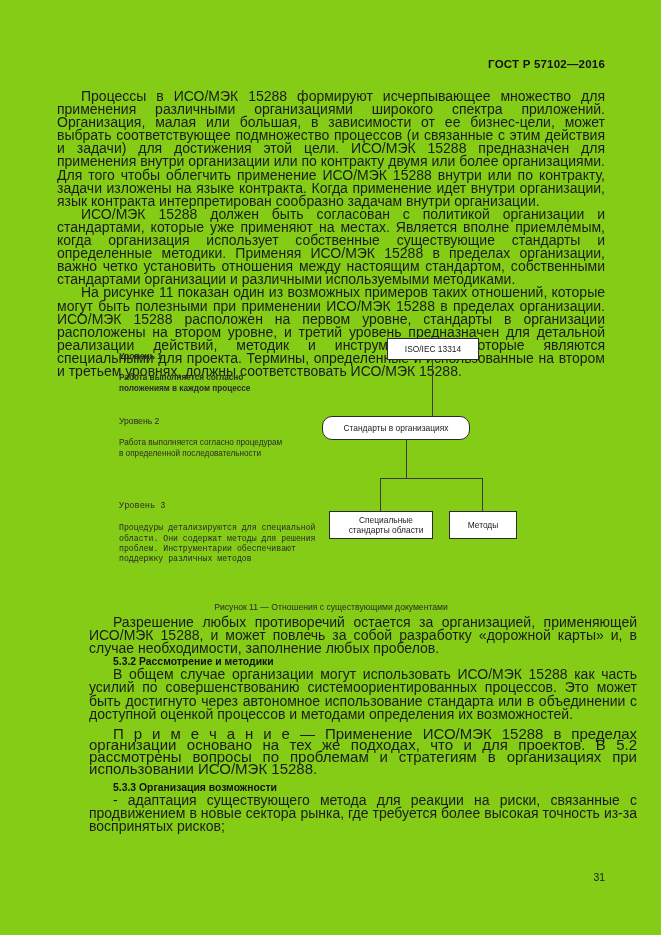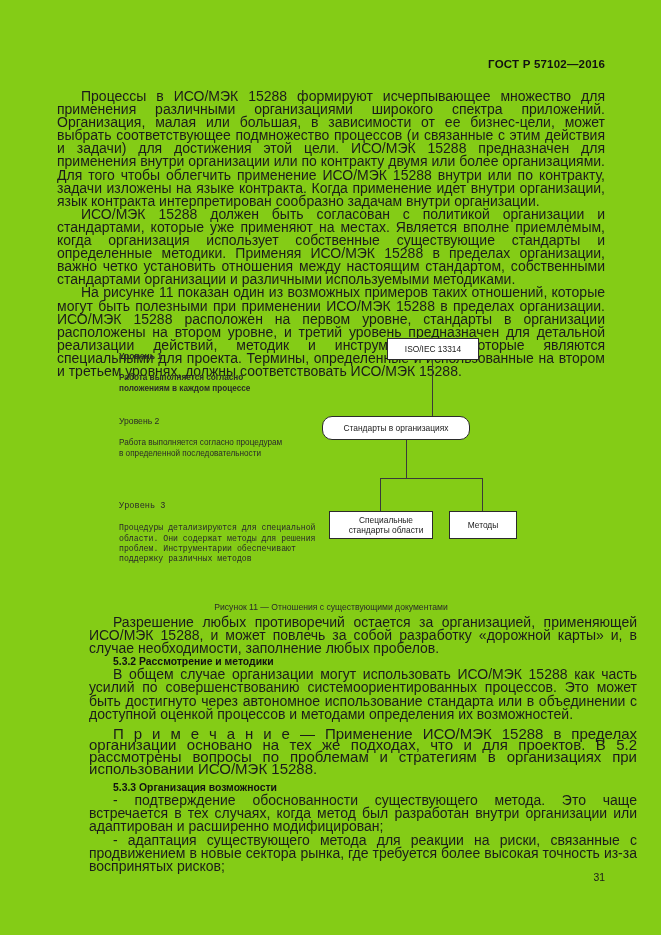--- a/index.html
+++ b/index.html
@@ -199,19 +199,18 @@
   </div>
 
   <div id="content-lower">
     <p class="body">Разрешение любых противоречий остается за организацией, применяющей ИСО/МЭК 15288, и может повлечь за собой разработку «дорожной карты» и, в случае необходимости, заполнение любых пробелов.</p>
     <h4 class="heading">5.3.2 Рассмотрение и методики</h4>
     <p class="body">В общем случае организации могут использовать ИСО/МЭК 15288 как часть усилий по совершенствованию системоориентированных процессов. Это может быть достигнуто через автономное использование стандарта или в объединении с доступной оценкой процессов и методами определения их возможностей.</p>
     <div class="spacer-s"></div>
     <p class="note">П р и м е ч а н и е  — Применение ИСО/МЭК 15288 в пределах организации основано на тех же подходах, что и для проектов. В 5.2 рассмотрены вопросы по проблемам и стратегиям в организациях при использовании ИСО/МЭК 15288.</p>
     <div class="spacer-s"></div>
     <h4 class="heading">5.3.3 Организация возможности</h4>
-    <p class="body">- подтверждение обоснованности существующего метода. Это чаще встречается в тех случаях, когда метод был разработан внутри организации или адаптирован и расширенно модифицирован;</p>
     <p class="body">- адаптация существующего метода для реакции на риски, связанные с продвижением в новые сектора рынка, где требуется более высокая точность из-за воспринятых рисков;</p>
   </div>
 
   <div class="page-number">31</div>
 
 </div>
 
 </body></html>

